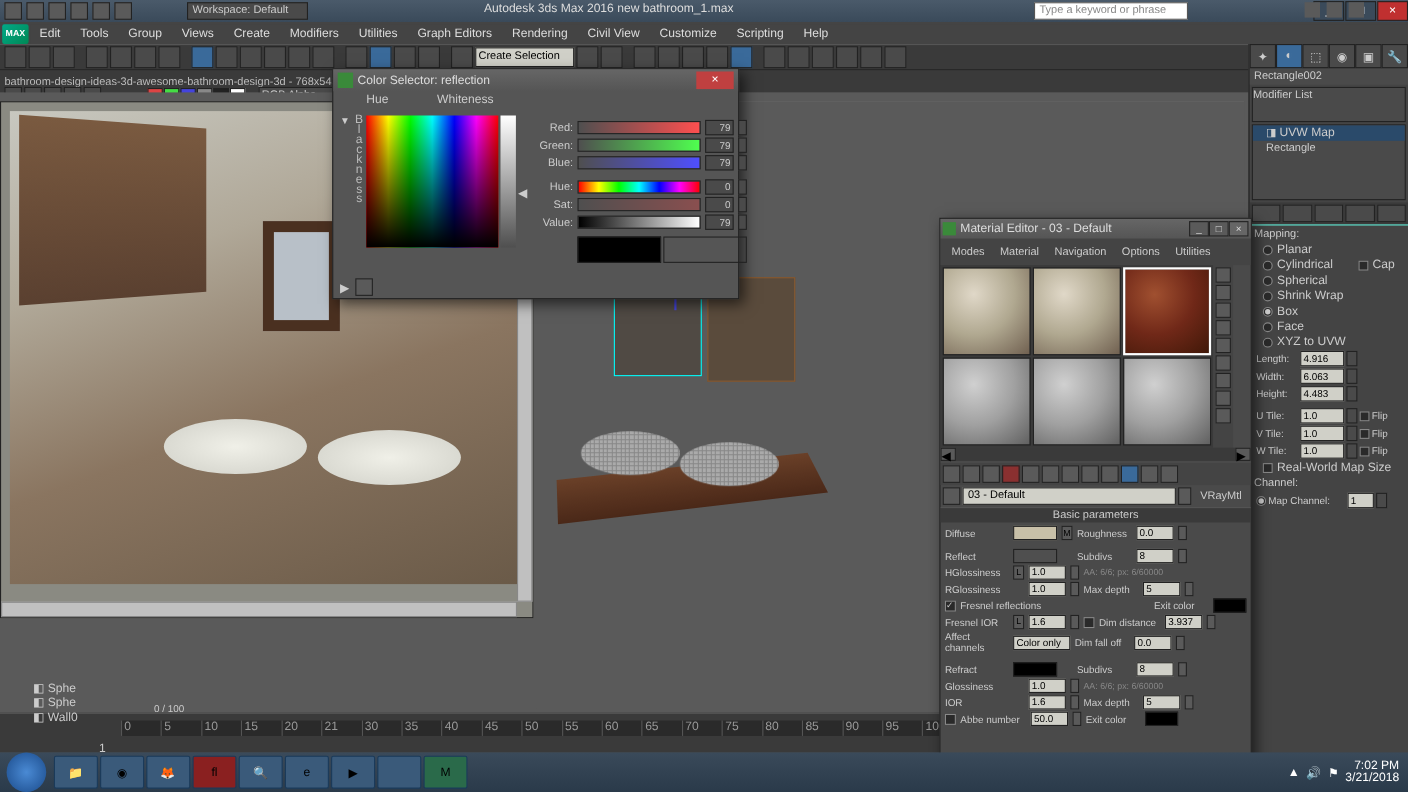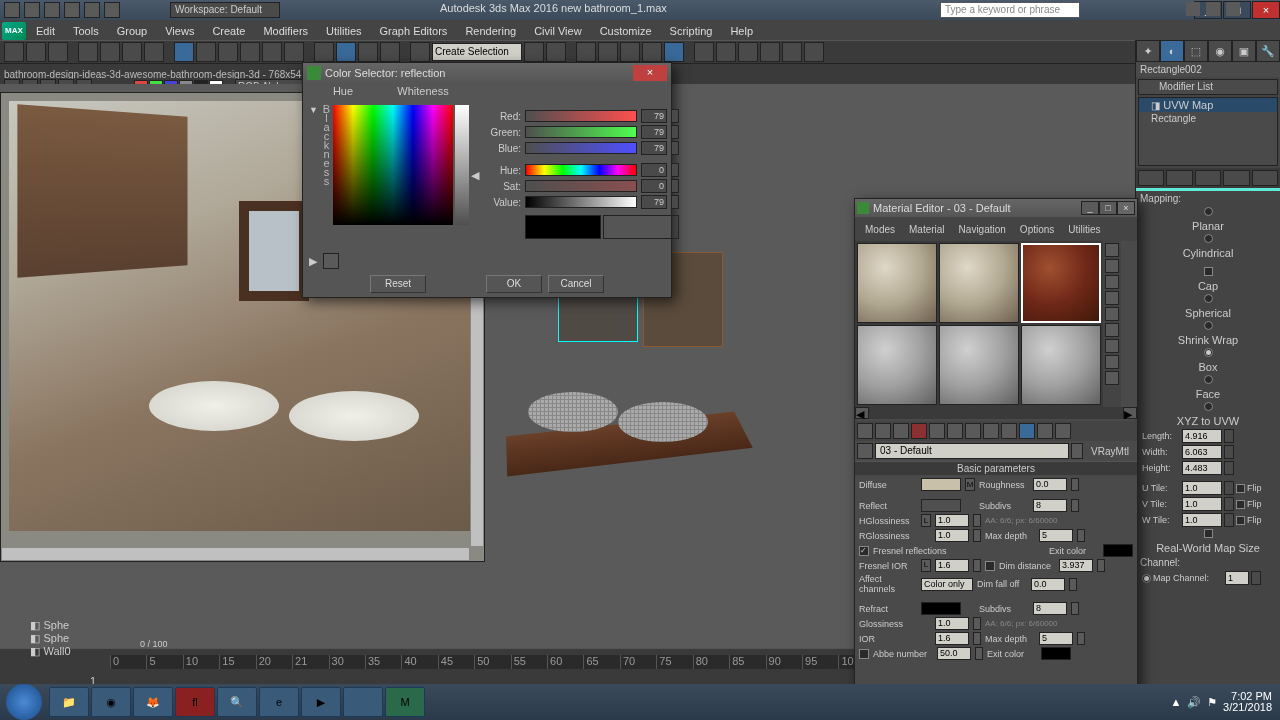--- a/index.html
+++ b/index.html
@@ -76,26 +76,26 @@
 .prompt .maxscript{width:80px;height:14px;background:#fff;border:1px solid #888;font-size:9px;padding:0 2px;margin-left:4px;}
 .prompt .hint{color:#bbb;font-size:10px;margin-left:8px;}
 
 
 .cmd{position:absolute;top:40px;right:0;bottom:36px;width:145px;background:#444;border-left:1px solid #222;color:#ccc;overflow:hidden;}
 .cmd-tabs{height:22px;display:flex;background:#3a3a3a;}
 .cmd-tab{flex:1;border:1px solid #222;background:#4a4a4a;display:flex;align-items:center;justify-content:center;}
 .cmd-row{height:20px;display:flex;gap:2px;padding:2px;background:#3a3a3a;}
 .cmd-row div{flex:1;height:16px;background:#4a4a4a;border:1px solid #222;}
 .cmd-label{padding:2px 4px;font-size:10px;background:#4a4a4a;}
-.cmd-drop{margin:2px;height:16px;background:#4a4a4a;border:1px solid #222;padding:0 20px;line-height:14px;font-size:10px;}
+.cmd-drop{margin:2px;height:32px;background:#4a4a4a;border:1px solid #222;padding:0 0;line-height:14px;font-size:10px;}
 .stack{margin:2px;background:#4a4a4a;border:1px solid #222;}
 .stack div{padding:1px 12px;font-size:10px;}
 .stack div.sel{background:#2a4a6a;}
-.rollout{border-top:3px solid #5eead4;padding:2px 4px;font-size:10px;}
-.radio-row{display:flex;align-items:center;gap:4px;padding:1px 8px;flex-direction:column;}
+.rollout{border-top:1px solid #5eead4;padding:2px 4px;font-size:10px;}
+.radio-row{display:flex;align-items:center;gap:4px;padding:1px 8px;}
 .radio{width:9px;height:9px;border:1px solid #888;border-radius:50%;background:#2a2a2a;}
 .radio.on::after{content:"";display:block;width:5px;height:5px;background:#ccc;border-radius:50%;margin:1px;}
 .chk{width:9px;height:9px;border:1px solid #888;background:#2a2a2a;}
 .param-row{display:flex;align-items:center;gap:2px;padding:1px 2px;}
 .param-row label{width:38px;font-size:9px;}
 .spinner{width:40px;height:14px;background:#d0d0c8;border:1px solid #222;font-size:9px;padding:0 2px;line-height:12px;color:#000;}
 .spin-btns{width:10px;height:14px;background:#4a4a4a;border:1px solid #222;}
 
 
 .taskbar{position:absolute;bottom:0;left:0;right:0;height:36px;background:linear-gradient(#3a4a5a,#2a3a4a);display:flex;align-items:center;}
@@ -540,27 +540,20 @@
         <div class="cs-sw" style="background:#000"></div>
         <div class="cs-sw" style="#4f4f4f"></div>
       </div>
     </div>
   </div>
   <div style="display:flex;padding:2px 6px;align-items:center">
     <div style="width:14px;color:#ccc">▶</div>
     <div class="eyedrop"></div>
     <div style="flex:1"></div>
   </div>
-  <div class="cs-btns">
-    <div class="cs-btn">Reset</div>
-    <div style="display:flex;gap:6px">
-      <div class="cs-btn">OK</div>
-      <div class="cs-btn">Cancel</div>
-    </div>
-  </div>
 </div>
 
 <div class="mat-dlg">
   <div class="mat-title">
     <div class="dlg-ico"></div>
     <span>Material Editor - 03 - Default</span>
     <div class="mat-winbtns">
       <div class="mat-winbtn">_</div>
       <div class="mat-winbtn">□</div>
       <div class="mat-winbtn x">×</div>

